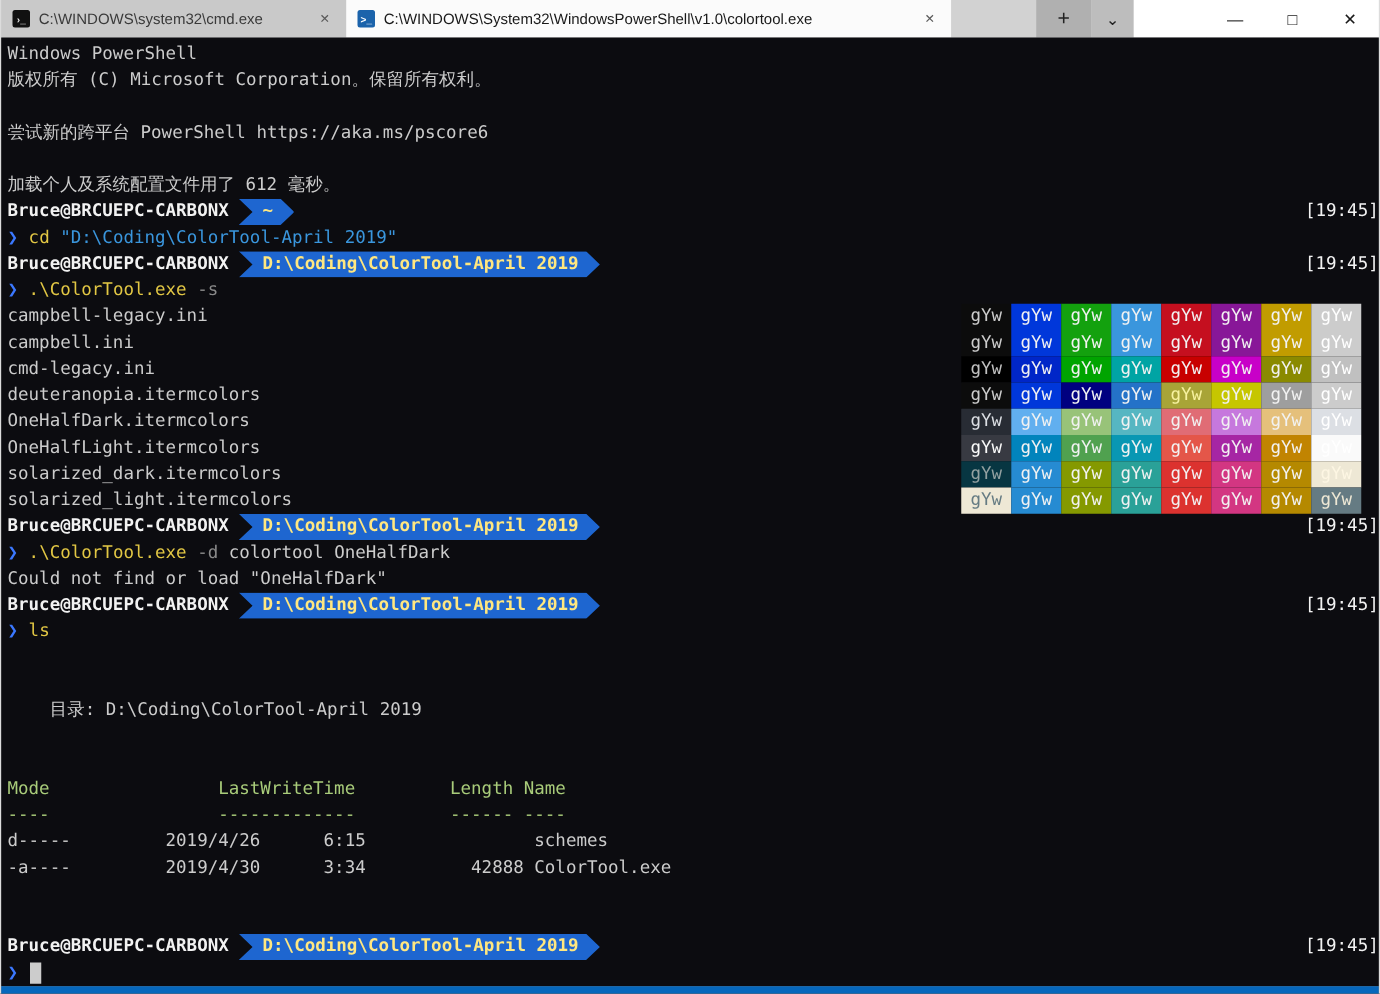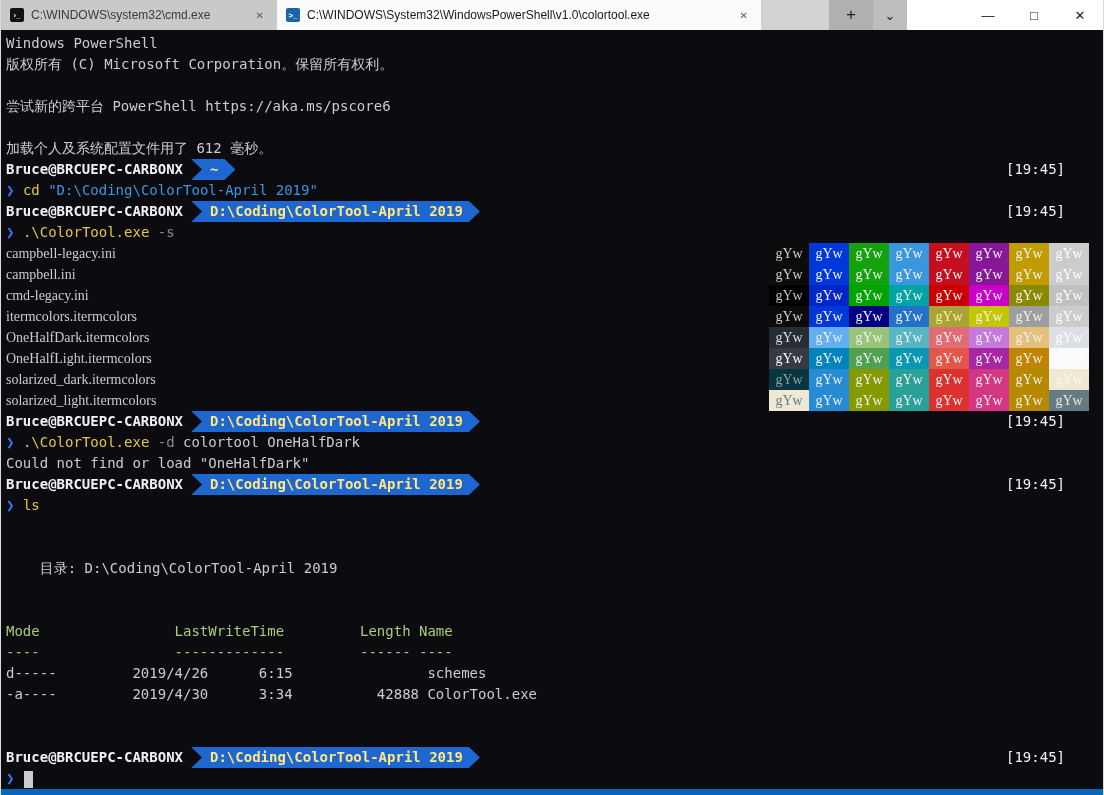--- a/index.html
+++ b/index.html
@@ -35,29 +35,29 @@
   .terminal { flex:1; background:var(--background,#0C0C10); color:var(--foreground,#CCCCCC);
               font-size:14px; line-height:21px; padding:3px 0 0 5px; overflow:hidden; }
   .line { height:21px; white-space:pre; }
   .flexline { display:flex; align-items:flex-end; }
   .flexline > * { white-space:pre; }
 
   .user { color:#F2F2F2; font-weight:bold; }
   .pl-seg { display:inline-block; background:var(--segment-bg,#1E66D0); color:var(--segment-fg,#FFE780);
             font-weight:bold; padding:0 17px 0 19px; margin-left:8px; height:21px;
             clip-path:polygon(0 0, calc(100% - 11px) 0, 100% 50%, calc(100% - 11px) 100%, 0 100%, 11px 50%); }
-  .time { margin-left:auto; padding-right:38px; color:var(--time,#F2F2F2); }
+  .time { margin-left:auto; color:var(--time,#F2F2F2); }
 
   .chevron { color:var(--chevron,#3B78FF); font-weight:bold; }
   .cmd  { color:var(--command,#E2C744); }
   .str  { color:var(--string,#3A96DD); }
   .param{ color:var(--parameter,#8A8A8A); }
   .hdr  { color:var(--table-header,#A9CC7A); }
 
-  .scheme-row { display:flex; align-items:center; height:21px;font-family:Liberation Serif, serif; }
+  .scheme-row { display:flex; align-items:center; height:21px; }
   .fname { white-space:pre; }
   .swatches { margin-left:auto; display:flex; margin-right:14px;align-items:flex-end; }
   .swatch { width:40px; height:21px; line-height:21px; text-align:center; font-size:14px; }
 
   .cursor { display:inline-block; width:9px; height:17px; background:var(--cursor,#CCCCCC);
             vertical-align:middle; margin-left:1px; }
 
   .bottom-strip { height:6px; flex:none; background:#0667BC; }
 </style>
 </head>
@@ -138,21 +138,21 @@
             <span class="swatch" style="background: rgb(0, 38, 200); color: rgb(242, 242, 242);">gYw</span>
             <span class="swatch" style="background: rgb(0, 164, 0); color: rgb(242, 242, 242);">gYw</span>
             <span class="swatch" style="background: rgb(0, 164, 164); color: rgb(242, 242, 242);">gYw</span>
             <span class="swatch" style="background: rgb(200, 0, 0); color: rgb(242, 242, 242);">gYw</span>
             <span class="swatch" style="background: rgb(200, 0, 200); color: rgb(242, 242, 242);">gYw</span>
             <span class="swatch" style="background: rgb(138, 138, 0); color: rgb(242, 242, 242);">gYw</span>
             <span class="swatch" style="background: rgb(192, 192, 192); color: rgb(255, 255, 255);">gYw</span>
           </div>
         </div>
         <div class="scheme-row">
-          <span class="fname">itermcolors.itermcolors</span>
+          <span class="fname">deuteranopia.itermcolors</span>
           <div class="swatches">
             <span class="swatch" style="background: rgb(12, 12, 12); color: rgb(204, 204, 204);">gYw</span>
             <span class="swatch" style="background: rgb(0, 55, 218); color: rgb(242, 242, 242);">gYw</span>
             <span class="swatch" style="background: rgb(0, 0, 128); color: rgb(242, 242, 242);">gYw</span>
             <span class="swatch" style="background: rgb(36, 114, 200); color: rgb(242, 242, 242);">gYw</span>
             <span class="swatch" style="background: rgb(168, 164, 55); color: rgb(247, 242, 160);">gYw</span>
             <span class="swatch" style="background: rgb(198, 198, 0); color: rgb(242, 242, 242);">gYw</span>
             <span class="swatch" style="background: rgb(158, 158, 158); color: rgb(242, 242, 242);">gYw</span>
             <span class="swatch" style="background: rgb(204, 204, 204); color: rgb(255, 255, 255);">gYw</span>
           </div>

